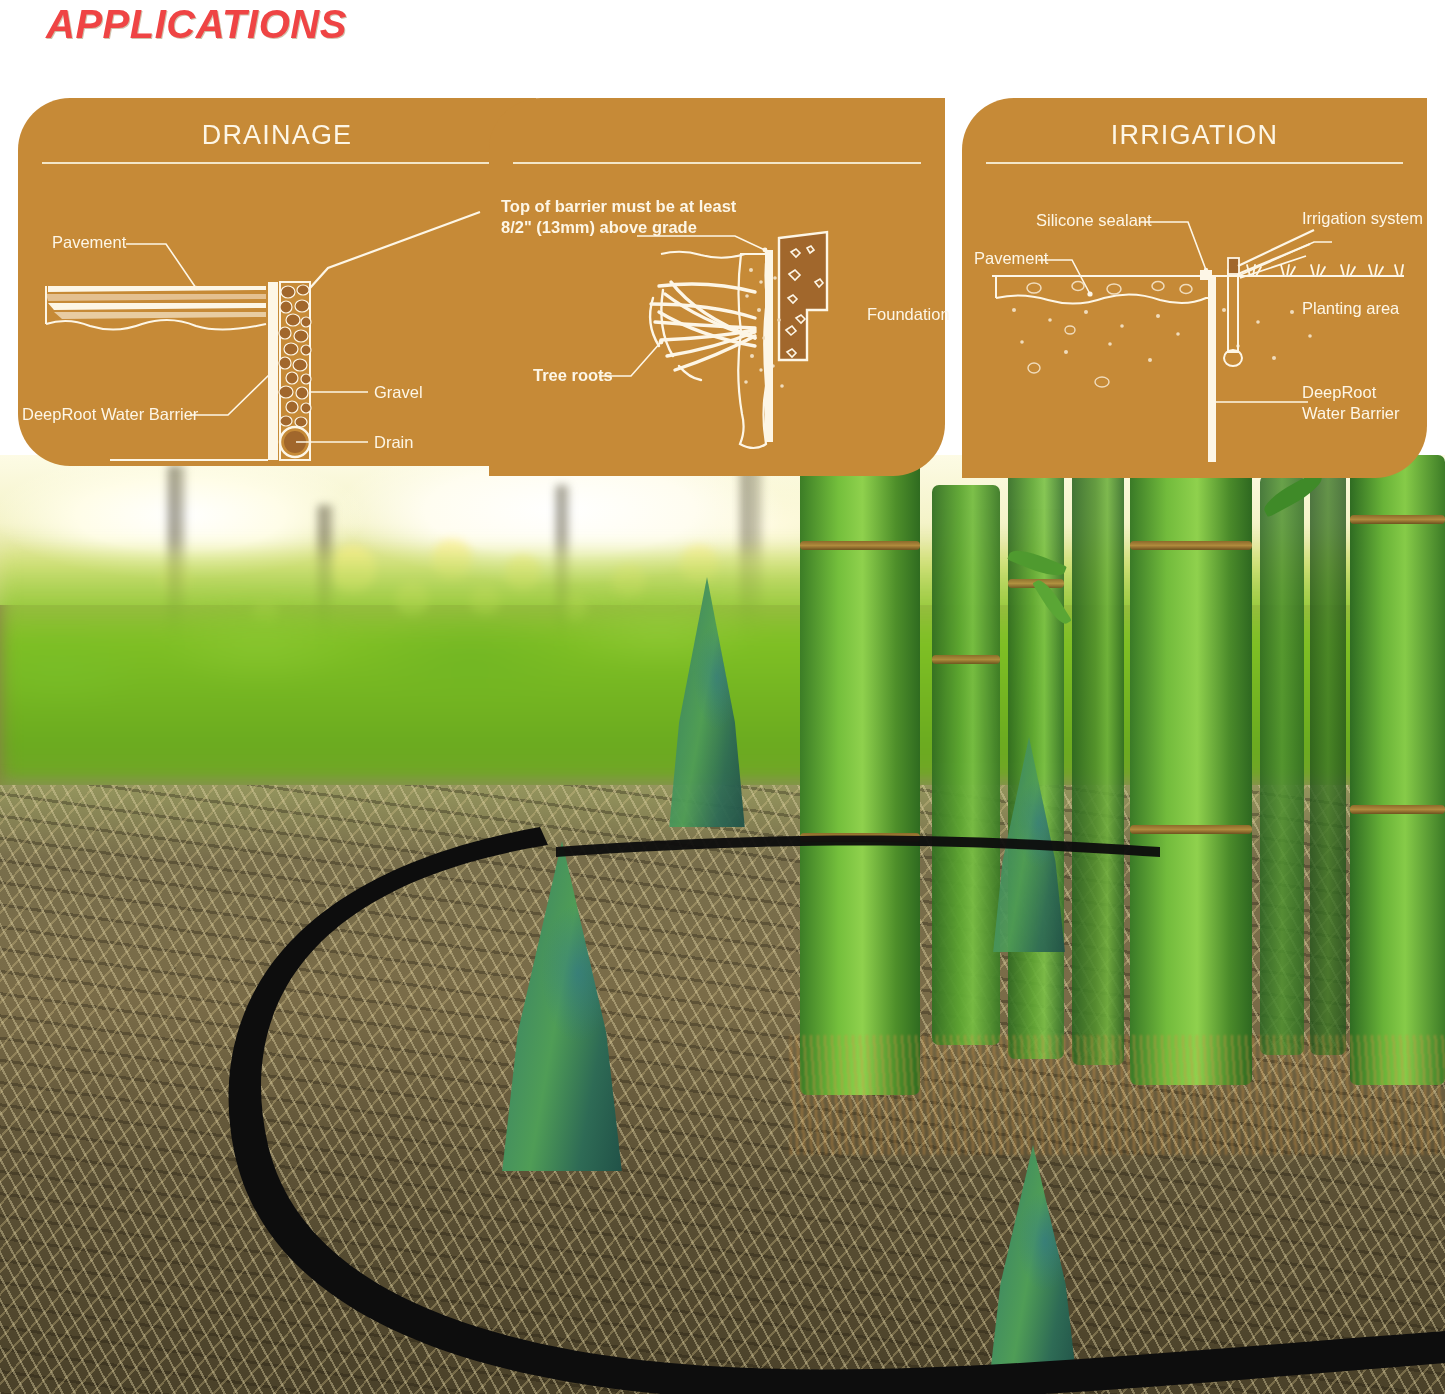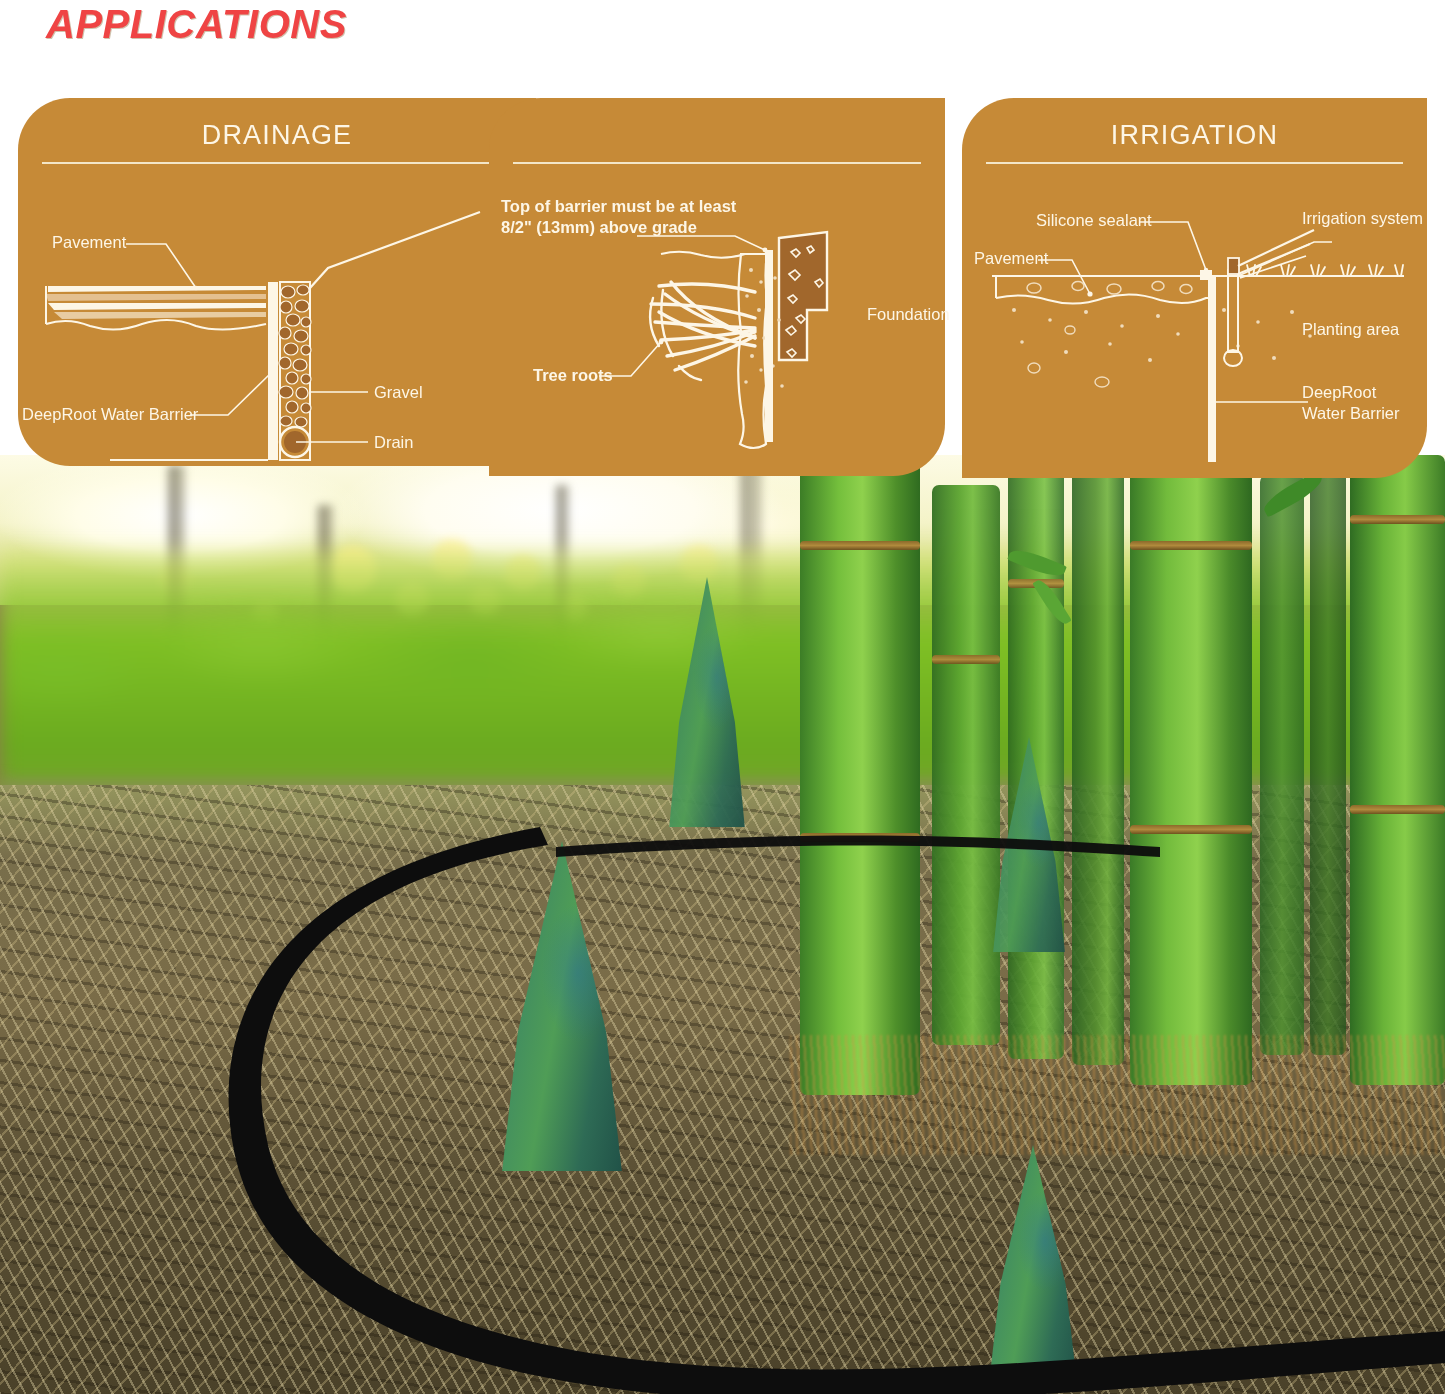--- a/index.html
+++ b/index.html
@@ -420,17 +420,17 @@
       <circle cx="128" cy="124" r="2.6" fill="#fdf6e6"></circle>
 
       <path d="M276,106 L352,72 L370,72" stroke="#fdf6e6" stroke-width="1.6" fill="none"></path>
 
       <path d="M252,232 L346,232" stroke="#fdf6e6" stroke-width="1.6" fill="none"></path>
       <circle cx="252" cy="232" r="2.2" fill="#fdf6e6"></circle>
     </svg>
     <div class="lbl" style="left:74px;top:40px;text-align:right;">Silicone sealant</div>
     <div class="lbl" style="left:12px;top:78px;">Pavement</div>
     <div class="lbl" style="left:340px;top:38px;">Irrigation system</div>
-    <div class="lbl" style="left:340px;top:128px;margin-top:21px;">Planting area</div>
+    <div class="lbl" style="left:340px;top:128px;">Planting area</div>
     <div class="lbl" style="left:340px;top:212px;">DeepRoot
 Water Barrier</div>
   </div>
 </div>
 
 </body></html>

